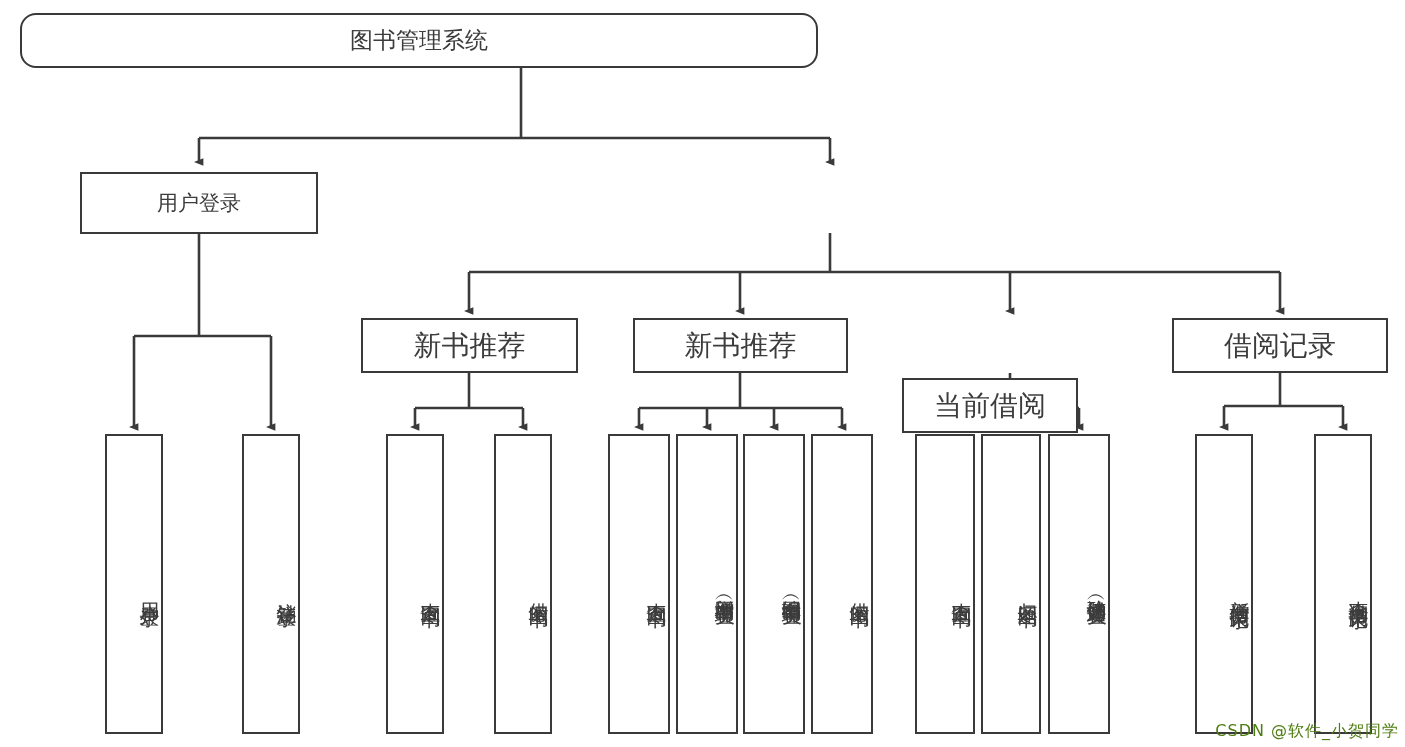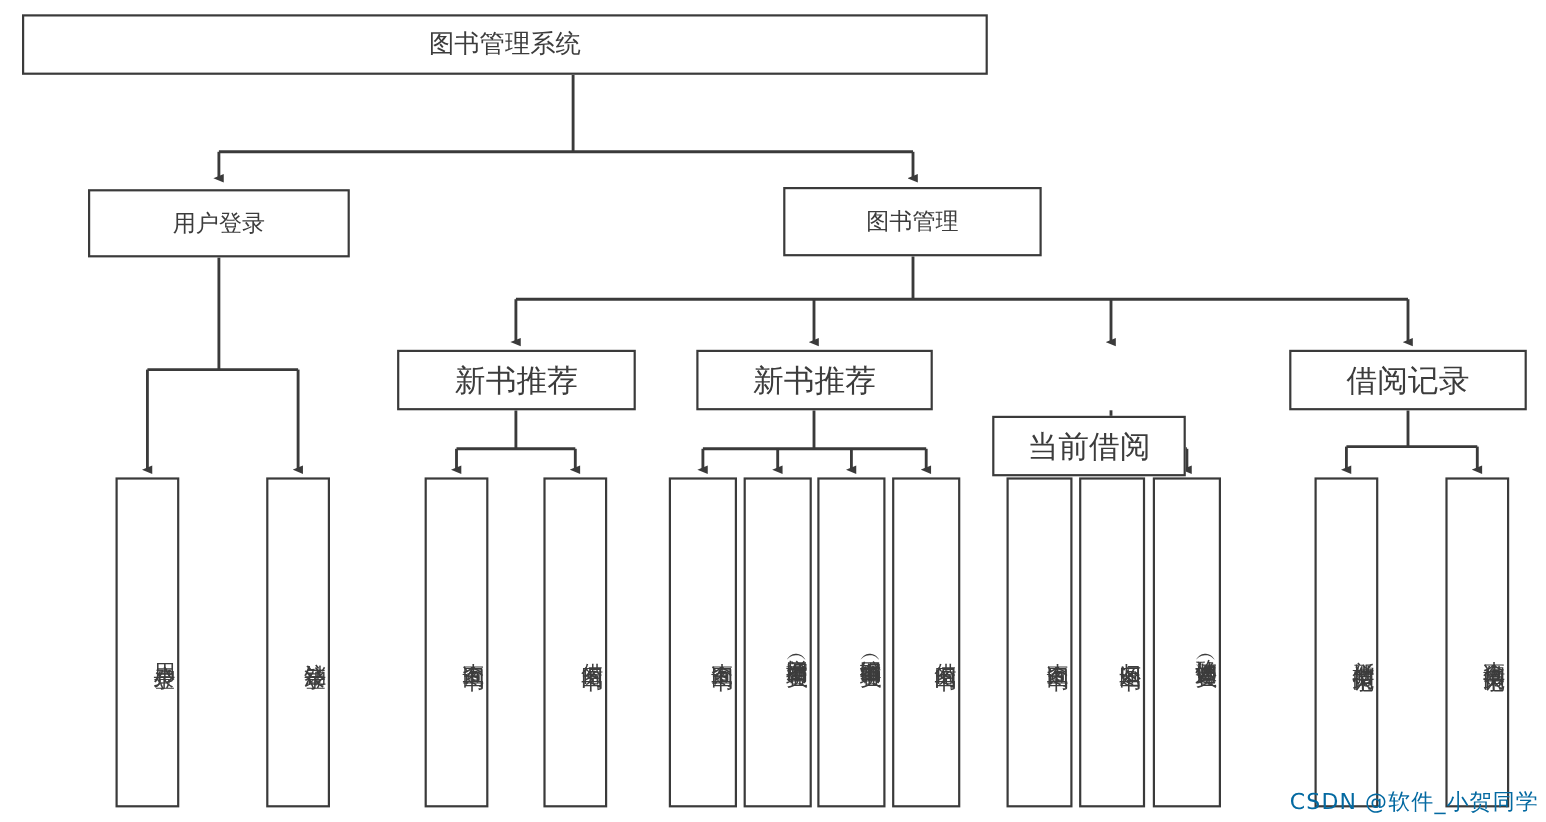--- a/index.html
+++ b/index.html
@@ -38,22 +38,22 @@
     justify-content:center;
     padding-top:14px;
     white-space:nowrap;
   }
   .node.leaf.tall{padding-top:8px;font-size:19.5px;letter-spacing:1px;}
 
   .watermark{
     position:absolute;
     right:6px;
     bottom:5px;
-    font-size:20px;
-    color:#0369a1;
+    font-size:16px;
+    color:#4d7c0f;
     letter-spacing:1px;
     white-space:nowrap;
   }
 </style>
 </head>
 <body>
 
 <div id="diagram-root">
 
   <svg class="wires" viewBox="0 0 1405 747">
@@ -100,25 +100,24 @@
       <path d="M1011,408 L1011,427" marker-end="url(#arrow)"></path>
       <path d="M1079,408 L1079,427" marker-end="url(#arrow)"></path>
 
       <path d="M1280,373 L1280,406"></path>
       <path d="M1224,406 L1343,406"></path>
       <path d="M1224,406 L1224,427" marker-end="url(#arrow)"></path>
       <path d="M1343,406 L1343,427" marker-end="url(#arrow)"></path>
     </g>
   </svg>
 
-  <div class="node root" style="left:20px;top:13px;width:878px;height:55px;">图书管理系统</div>
+  <div class="node root" style="left:20px;top:13px;width:798px;height:55px;border-radius:16px;">图书管理系统</div>
 
   <div class="node l1" style="left:80px;top:172px;width:238px;height:62px;">用户登录</div>
 
-  <div class="node l1" style="left:712px;top:170px;width:235px;height:63px;">图书管理</div>
 
   <div class="node l2" style="left:361px;top:318px;width:217px;height:55px;">新书推荐</div>
 
   <div class="node l2" style="left:633px;top:318px;width:215px;height:55px;">新书推荐</div>
 
   <div class="node l2" style="left:902px;top:330px;width:176px;height:55px;margin-top:48px;">当前借阅</div>
 
   <div class="node l2" style="left:1172px;top:318px;width:216px;height:55px;text-align:center;">借阅记录</div>
 
   <div class="node leaf" style="left:105px;top:434px;width:58px;height:300px;">用户登录</div>

